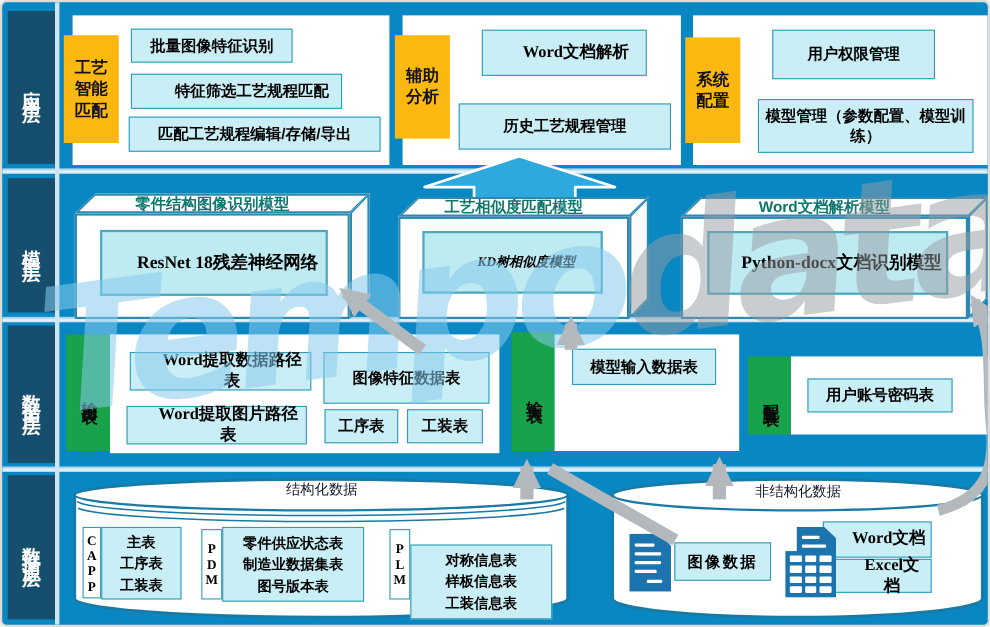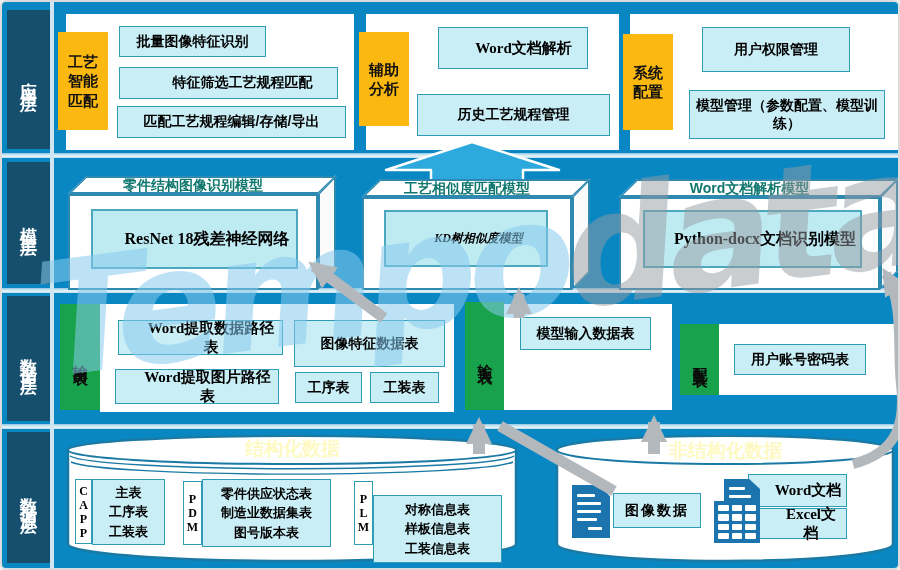--- a/index.html
+++ b/index.html
@@ -28,21 +28,21 @@
   .m3d{position:absolute;box-sizing:border-box;background:#fff;border:2px solid #2D89B0;z-index:10;}
   .m3d .lid{position:absolute;box-sizing:border-box;left:-2px;top:-20px;width:calc(100% + 4px);height:18px;
             background:#fff;border:2px solid #2D89B0;transform:skewX(-46deg);transform-origin:bottom left;}
   .m3d .side{position:absolute;box-sizing:border-box;right:-20px;top:-2px;width:18px;height:calc(100% + 4px);
              background:#FBFBFB;border:2px solid #2D89B0;transform:skewY(-46deg);transform-origin:top left;}
   .m3d-title{position:absolute;left:0;top:-19px;width:100%;text-align:center;font-size:14px;
              font-weight:bold;color:#0f766e;z-index:11;}
   .m-inner{position:absolute;box-sizing:border-box;background:#BEEAF2;border:2px solid #4BA8BE;
            display:flex;align-items:center;justify-content:center;font-weight:bold;color:#000;z-index:11;}
   
-  .cyl-title{position:absolute;text-align:center;font-size:19px;font-weight:bold;color:#fef9c3;z-index:12;}
+  .cyl-title{position:absolute;text-align:center;font-size:13px;font-weight:normal;color:#0f172a;z-index:12;}
   .sysbox{background:#fff;border:1px solid #2E9CB5;display:flex;align-items:center;justify-content:center;
           writing-mode:vertical-rl;text-orientation:upright;font-weight:bold;font-size:12px;
           font-family:"Liberation Serif",serif;z-index:12;letter-spacing:0px;line-height:1;}
   .tbl{background:#C9EEF5;border:1px solid #2E9CB5;display:flex;flex-direction:column;align-items:center;
        justify-content:center;font-weight:bold;font-size:13px;line-height:1.5;z-index:12;}
   
   .docicon{background:#1B74AE;z-index:13;}
   .dline{position:absolute;height:3px;background:#fff;border-radius:1px;}
   .grid{display:grid;grid-template-columns:repeat(3,1fr);grid-template-rows:repeat(4,1fr);
         gap:3px;padding:4px;background:#1B74AE;z-index:14;}
@@ -69,21 +69,21 @@
   <div class="abs vline" style="left:48px;top:0;width:4px;height:566px;"></div>
 
   <div class="abs layer-tag" style="left:5px;top:8px;width:43px;height:139px;">应用层</div>
   <div class="abs layer-tag" style="left:5px;top:160px;width:43px;height:122px;">模型层</div>
   <div class="abs layer-tag" style="left:5px;top:294px;width:43px;height:125px;">数据库层</div>
   <div class="abs layer-tag" style="left:5px;top:430px;width:43px;height:131px;">数据源层</div>
 
   <div class="abs panel" style="left:64px;top:12px;width:288px;height:136px;"></div>
   <div class="abs orange" style="left:56px;top:30px;width:50px;height:98px;">工艺智能匹配</div>
   <div class="abs cyan" style="left:117px;top:24px;width:147px;height:31px;">批量图像特征识别</div>
-  <div class="abs cyan" style="left:117px;top:65px;width:219px;height:32px;padding-left:32px;">特征筛选工艺规程匹配</div>
+  <div class="abs cyan" style="left:117px;top:65px;width:192px;height:32px;padding-left:32px;">特征筛选工艺规程匹配</div>
   <div class="abs cyan" style="left:115px;top:104px;width:229px;height:32px;">匹配工艺规程编辑/存储/导出</div>
 
   <div class="abs panel" style="left:364px;top:12px;width:253px;height:136px;"></div>
   <div class="abs orange" style="left:357px;top:30px;width:50px;height:94px;">辅助分析</div>
   <div class="abs cyan serif" style="left:436px;top:25px;width:150px;height:42px;">Word文档解析</div>
   <div class="abs cyan" style="left:415px;top:92px;width:193px;height:42px;">历史工艺规程管理</div>
 
   <div class="abs panel" style="left:628px;top:12px;width:268px;height:136px;"></div>
   <div class="abs orange" style="left:621px;top:32px;width:50px;height:96px;">系统配置</div>
   <div class="abs cyan" style="left:700px;top:25px;width:148px;height:45px;">用户权限管理</div>

